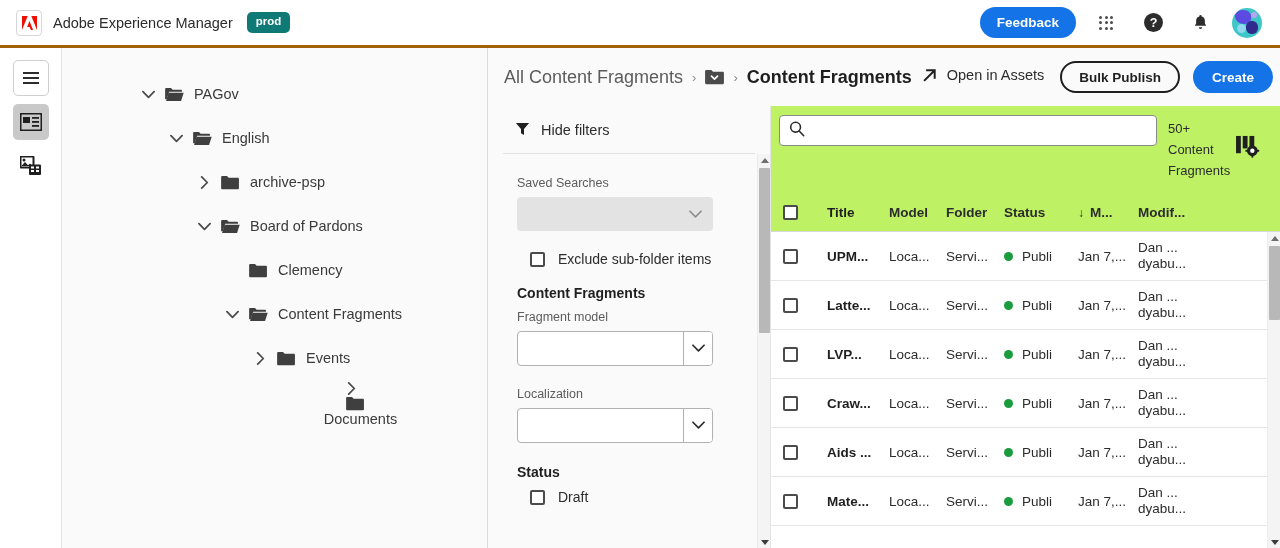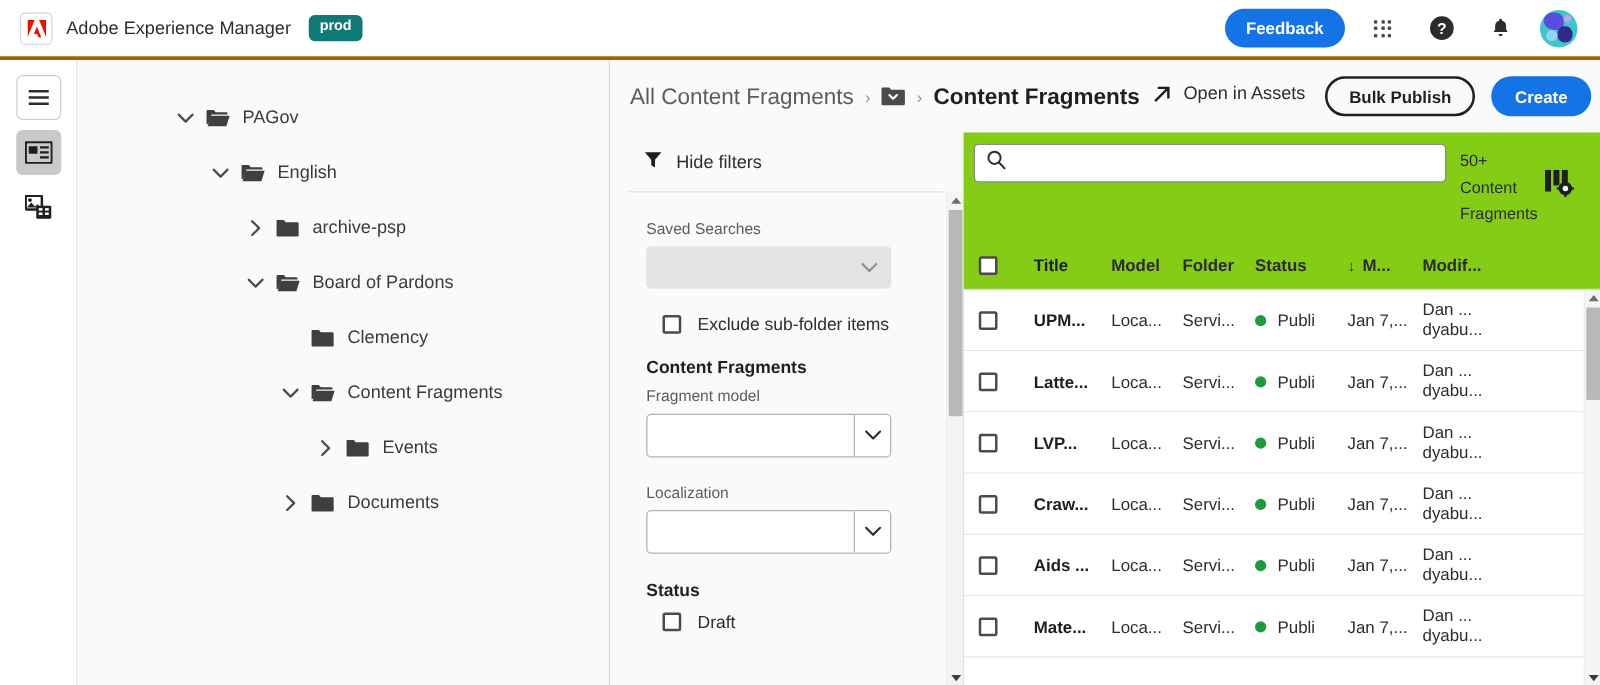--- a/index.html
+++ b/index.html
@@ -175,21 +175,21 @@
   .vscroll .arrow-down { bottom: 0; }
   .vscroll .thumb {
     position: absolute; left: 1px; width: 11px; background: #b8b8b8; border-radius: 1px;
     cursor: pointer;
   }
   .tri { width: 0; height: 0; border-left: 4px solid transparent; border-right: 4px solid transparent; }
   .tri.up { border-bottom: 5px solid #6e6e6e; }
   .tri.down { border-top: 5px solid #3c3c3c; }
 
   
-  .table-panel { flex: 1 1 auto; position: relative; background: #84cc16; }
+  .table-panel { flex: 1 1 auto; position: relative; background: #bef264; }
   .search-row { display: flex; align-items: flex-start; padding: 9px 10px 0 8px; height: 88px; }
   .search-box {
     width: 378px; height: 31px; border: 1px solid #8a8a8a; border-radius: 4px;
     background: #fff; display: flex; align-items: center; padding: 0 9px;
   }
   .search-input {
     flex: 1 1 auto; border: none; outline: none; background: transparent;
     font-family: inherit; font-size: 13px; margin-left: 8px; color: #2c2c2c; min-width: 0;
   }
   .count-block {
@@ -396,21 +396,21 @@
               <path d="M1.5 1l6 6-6 6" fill="none" stroke="#4b4b4b" stroke-width="1.9" stroke-linecap="round" stroke-linejoin="round"></path>
             </svg>
           </span>
           <span style="display: flex;">
             <svg class="folder-ico" width="19" height="15" viewBox="0 0 20 16" aria-hidden="true">
               <path d="M0 2.1A1.1 1.1 0 011.1 1h5.2l1.7 2h10A1.1 1.1 0 0119 4.1V14a1.1 1.1 0 01-1.1 1.1H1.1A1.1 1.1 0 010 14z" fill="#3f3f3f"></path>
             </svg>
           </span>
           <span class="tree-label">Events</span>
         </div>
-        <div class="tree-row" style="padding-left: 162px;">
+        <div class="tree-row" style="padding-left: 162px; flex-direction: column;">
           <span class="tree-chevron">
             <svg width="9" height="13" viewBox="0 0 9 14" aria-hidden="true">
               <path d="M1.5 1l6 6-6 6" fill="none" stroke="#4b4b4b" stroke-width="1.9" stroke-linecap="round" stroke-linejoin="round"></path>
             </svg>
           </span>
           <span style="display: flex;">
             <svg class="folder-ico" width="19" height="15" viewBox="0 0 20 16" aria-hidden="true">
               <path d="M0 2.1A1.1 1.1 0 011.1 1h5.2l1.7 2h10A1.1 1.1 0 0119 4.1V14a1.1 1.1 0 01-1.1 1.1H1.1A1.1 1.1 0 010 14z" fill="#3f3f3f"></path>
             </svg>
           </span>

